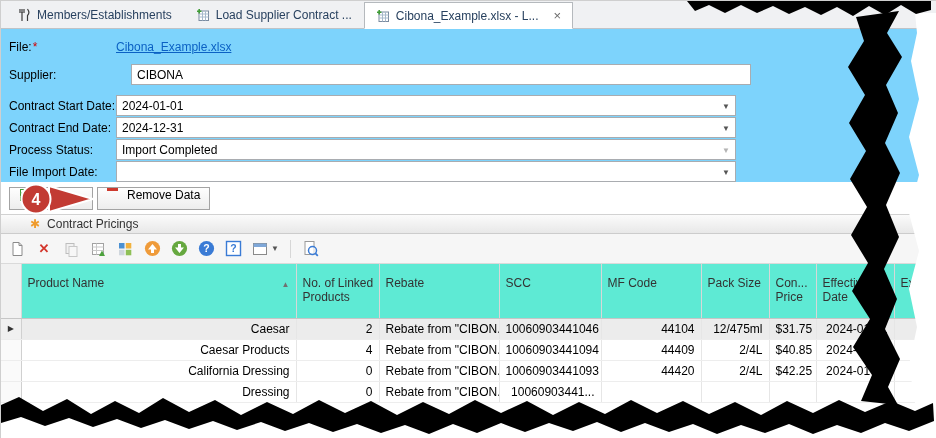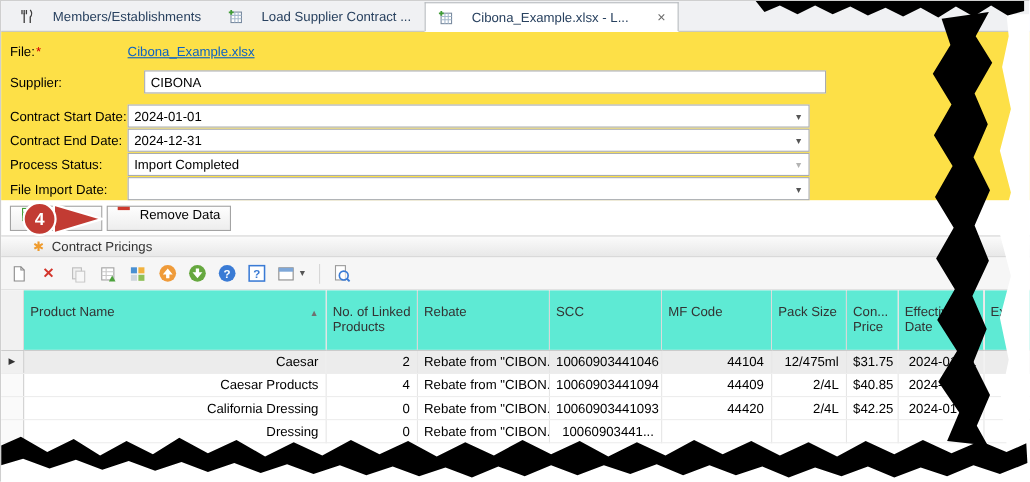--- a/index.html
+++ b/index.html
@@ -2,27 +2,27 @@
 <html><head>
 <meta charset="utf-8">
 <style>
   * { box-sizing: border-box; }
   html,body { margin:0; padding:0; background:#fff; }
   body { width:936px; height:438px; overflow:hidden; font-family:"Liberation Sans",sans-serif; }
   .screen { position:relative; width:936px; height:438px; background:#fff; border-left:1px solid #cfcfcf; border-top:1px solid #cfcfcf; overflow:hidden; }
 
   
   .tabbar { height:28px; background:#f0f1f3; border-bottom:1px solid #bfc3c7; display:flex; align-items:flex-end; padding-left:4px; }
-  .tab { height:27px; display:flex; align-items:center; gap:17px; padding:0 11px; font-size:12px; color:#28415f; border:1px solid transparent; cursor:default; white-space:nowrap; }
+  .tab { height:27px; display:flex; align-items:center; gap:6px; padding:0 11px; font-size:12px; color:#28415f; border:1px solid transparent; cursor:default; white-space:nowrap; }
   .tab.active { background:#fff; border:1px solid #b5b9bd; border-bottom:1px solid #fff; margin-bottom:-1px; }
   .tab .close { color:#6b6b6b; margin-left:9px; font-size:13px; line-height:1; }
   .tab svg { display:block; }
 
   
-  .form { padding:10px 0 0 8px; background:#fde047; }
+  .form { padding:10px 0 0 8px; background:#7dd3fc; }
   .frow { display:flex; align-items:center; height:21px; margin-bottom:1px; }
   .frow.filerow { height:16px; margin-bottom:9px; }
   .frow.suprow { margin-bottom:10px; }
   .frow label { width:107px; font-size:12px; color:#000; flex:none; }
   .req { color:#d40000; font-size:12px; margin-left:1px; }
   .link { color:#0b61c4; text-decoration:underline; font-size:12px; cursor:pointer; }
   input.txt { width:620px; height:21px; border:1px solid #a9acb0; font-size:12px; padding:0 5px; font-family:inherit; color:#000; background:#fff;margin-left:15px; }
   .combo { width:620px; height:21px; border:1px solid #a9acb0; background:#fff; position:relative; display:flex; align-items:center; font-size:12px; color:#000; padding-left:5px; }
   .combo .arrow { position:absolute; right:5px; top:6px; font-size:8px; color:#555; }
   .combo.disabled .arrow { color:#b3b3b3; }

